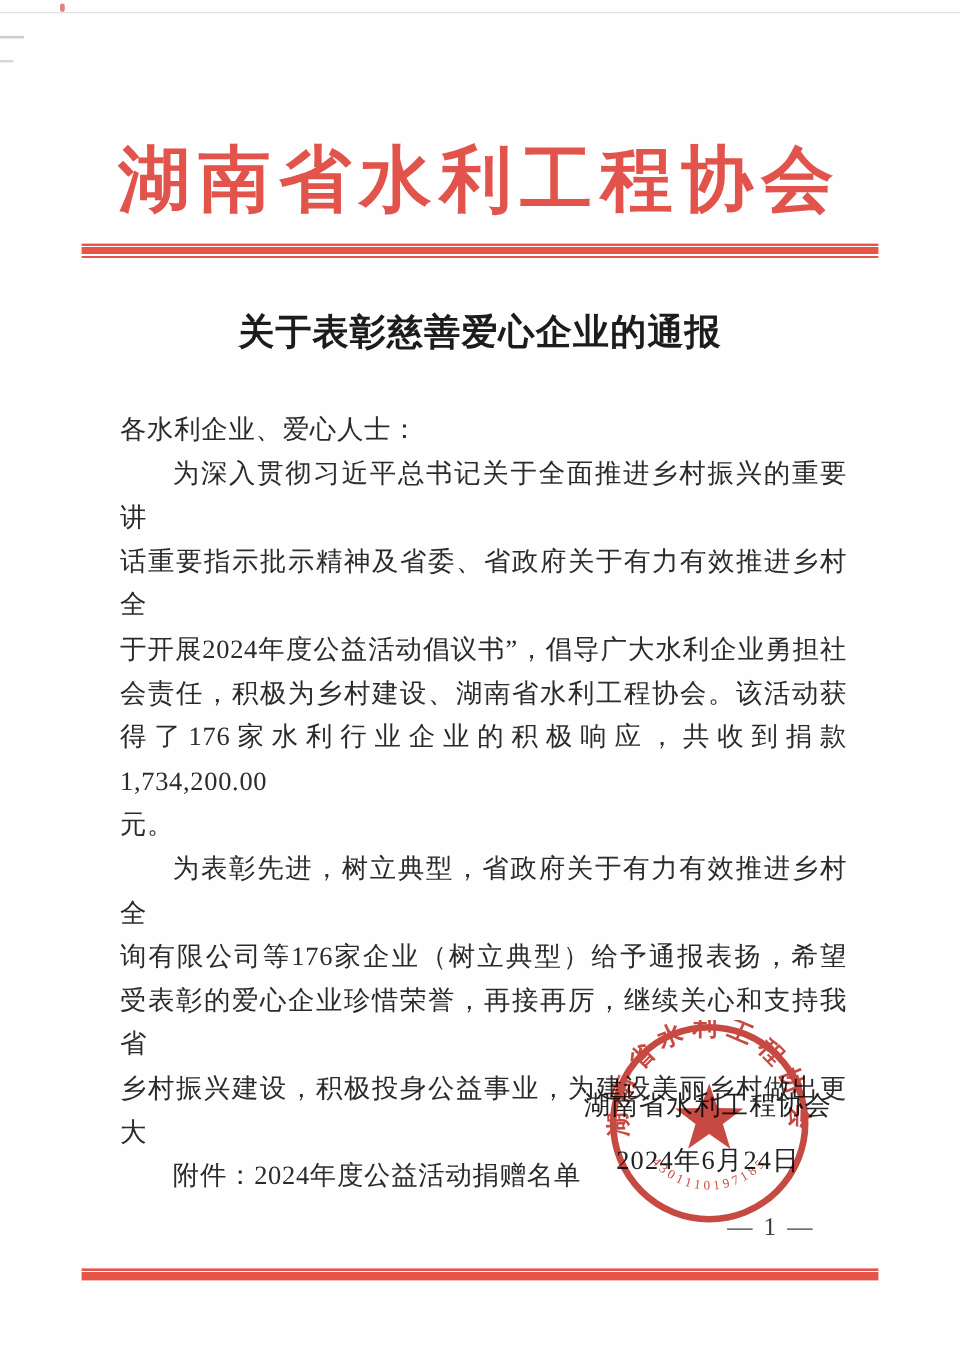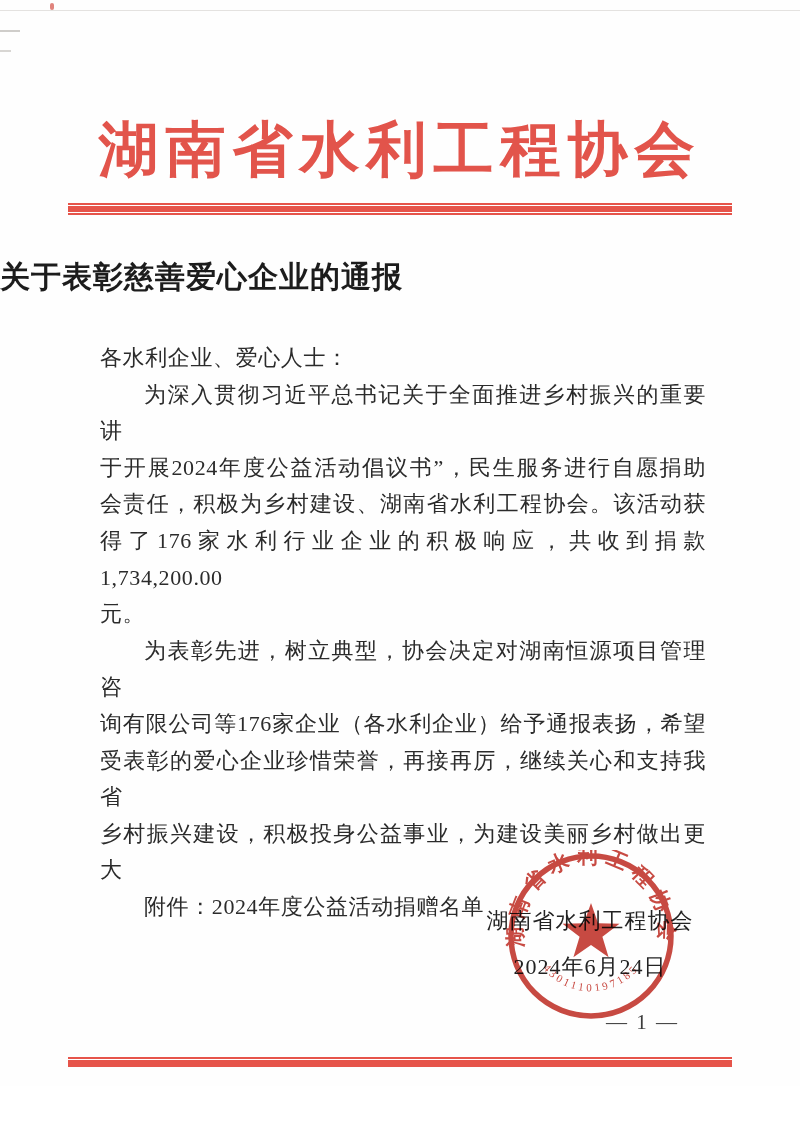--- a/index.html
+++ b/index.html
@@ -48,21 +48,21 @@
       var(--rule-red) 10px 12px);
   }
   .rule-bottom {
     top: 1057px; height: 10px;
     background: linear-gradient(to bottom,
       var(--rule-red) 0 2px, #ffffff 2px 3px,
       var(--rule-red) 3px 10px);
   }
   .doc-title {
     position: absolute; left: 0; right: 0; top: 257px;
-    text-align: left;
+    text-align: center;
     color: #1c1c1c;
     font-size: 30px;
     font-weight: 700;
     letter-spacing: 1px;
   }
   .doc-body {
     position: absolute; left: 100px; top: 340px; width: 606px;
     color: var(--body-text);
     font-size: 22px;
     line-height: 36.6px;
@@ -110,26 +110,27 @@
 
   <div class="letterhead">湖南省水利工程协会</div>
 
   <div class="rule rule-top"></div>
 
   <div class="doc-title">关于表彰慈善爱心企业的通报</div>
 
   <div class="doc-body">
       <div class="line">各水利企业、爱心人士：</div>
       <div class="line full indent">为深入贯彻习近平总书记关于全面推进乡村振兴的重要讲</div>
-      <div class="line full">于开展2024年度公益活动倡议书”，民生服务进行自愿捐助</div>
+      <div class="line full">话重要指示批示精神及省委、省政府关于有力有效推进乡村全</div>
+      <div class="line full">于开展2024年度公益活动倡议书”，倡导广大水利企业勇担社</div>
       <div class="line full">会责任，积极为乡村建设、湖南省水利工程协会。该活动获</div>
       <div class="line full">得了176家水利行业企业的积极响应，共收到捐款1,734,200.00</div>
       <div class="line">元。</div>
-      <div class="line full indent">为表彰先进，树立典型，协会决定对湖南恒源项目管理咨</div>
-      <div class="line full">询有限公司等176家企业（各水利企业）给予通报表扬，希望</div>
+      <div class="line full indent">为表彰先进，树立典型，省政府关于有力有效推进乡村全</div>
+      <div class="line full">询有限公司等176家企业（树立典型）给予通报表扬，希望</div>
       <div class="line full">受表彰的爱心企业珍惜荣誉，再接再厉，继续关心和支持我省</div>
       <div class="line full">乡村振兴建设，积极投身公益事业，为建设美丽乡村做出更大</div>
       <div class="line indent">附件：2024年度公益活动捐赠名单</div>
     </div>
 
   <div class="signature">
     <div class="sig-org">湖南省水利工程协会</div>
     <div class="sig-date">2024年6月24日</div>
   </div>
 

